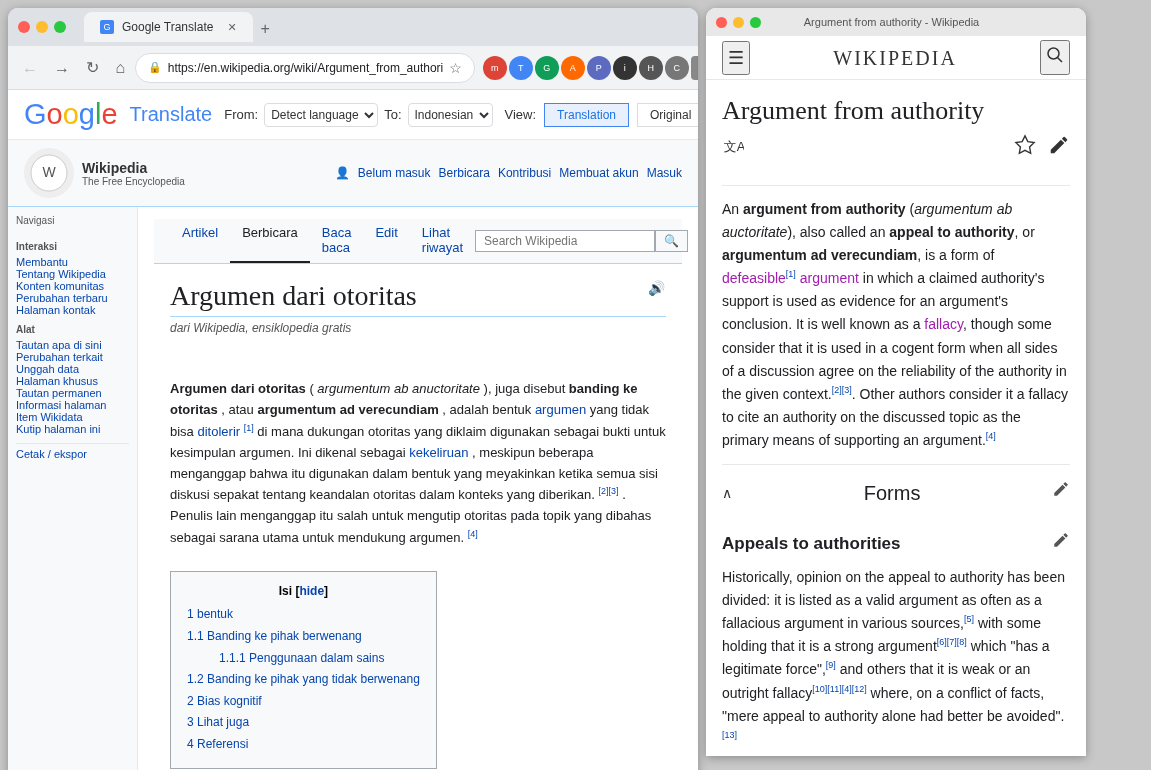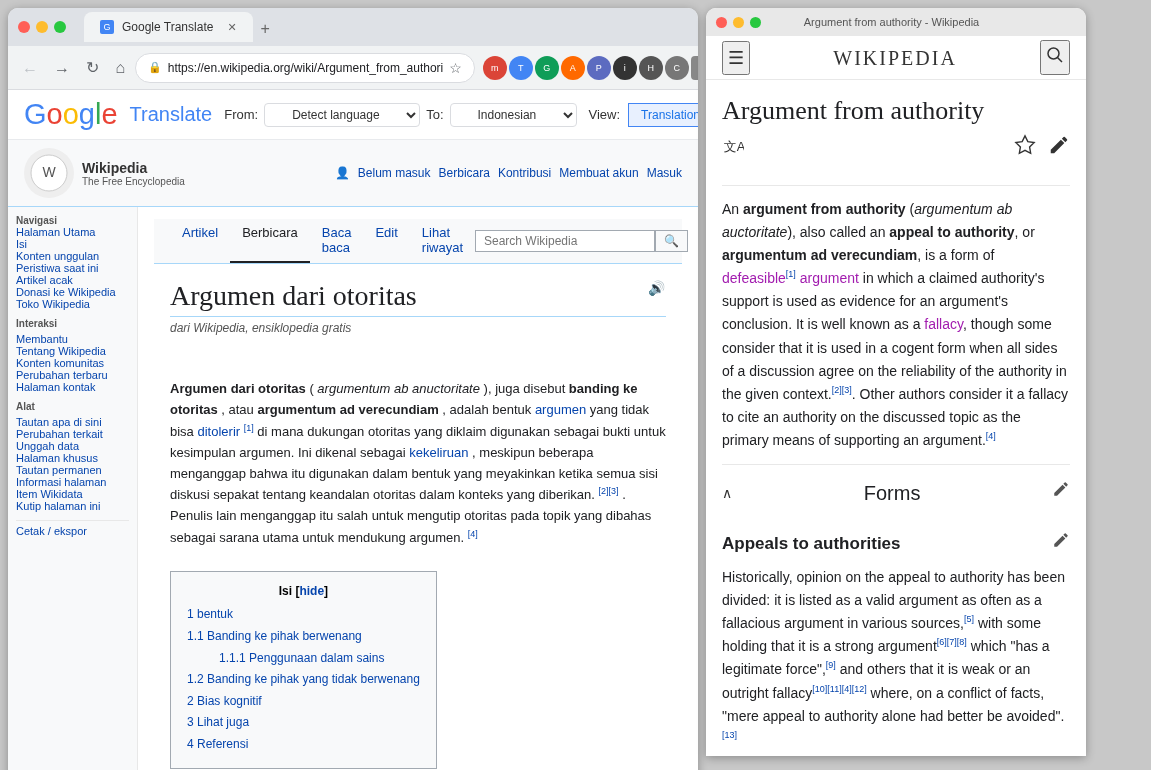--- a/index.html
+++ b/index.html
@@ -102,21 +102,21 @@
     .google-logo { font-size: 29px; font-weight: 500; }
     .google-logo span:nth-child(1) { color: #4285f4; }
     .google-logo span:nth-child(2) { color: #ea4335; }
     .google-logo span:nth-child(3) { color: #fbbc05; }
     .google-logo span:nth-child(4) { color: #4285f4; }
     .google-logo span:nth-child(5) { color: #34a853; }
     .google-logo span:nth-child(6) { color: #ea4335; }
 
     .translate-label { font-size: 20px; font-weight: 300; color: #4285f4; }
     .translate-from { display: flex; align-items: center; gap: 6px; font-size: 13px; color: #333; }
-    .translate-select { border: 1px solid #dadce0; border-radius: 4px; padding: 3px 23px; font-size: 12px; color: #333; background: white; }
+    .translate-select { border: 1px solid #dadce0; border-radius: 4px; padding: 3px 2px; font-size: 12px; color: #333; background: white; }
 
     .translate-view { display: flex; align-items: center; gap: 8px; margin-left: auto; }
     .view-label { font-size: 13px; color: #333; }
     .view-btn { padding: 4px 12px; font-size: 12px; border: 1px solid #dadce0; cursor: pointer; }
     .view-btn.active { background: #e8f0fe; color: #1a73e8; border-color: #4285f4; }
     .view-btn.inactive { background: white; color: #333; }
 
     
     .wiki-content {
       flex: 1;
@@ -327,30 +327,21 @@
       <a class="wiki-nav-link">Belum masuk</a>
       <a class="wiki-nav-link">Berbicara</a>
       <a class="wiki-nav-link">Kontribusi</a>
       <a class="wiki-nav-link">Membuat akun</a>
       <a class="wiki-nav-link">Masuk</a>
     </div>
 
     <div style="display: flex; flex: 1; overflow: hidden;">
 
       <div style="width: 130px; background: #f8f9fa; border-right: 1px solid #e8e8e8; padding: 8px; overflow-y: auto; font-size: 11px; flex-shrink: 0;">
-        <div style="font-weight: bold; font-size: 10px; color: #555; margin-bottom: 0;">Navigasi</div>
-        <div>
-          <div><a class="wiki-link">Halaman Utama</a></div>
-          <div><a class="wiki-link">Isi</a></div>
-          <div><a class="wiki-link">Konten unggulan</a></div>
-          <div><a class="wiki-link">Peristiwa saat ini</a></div>
-          <div><a class="wiki-link">Artikel acak</a></div>
-          <div><a class="wiki-link">Donasi ke Wikipedia</a></div>
-          <div><a class="wiki-link">Toko Wikipedia</a></div>
-        </div>
+        <div style="font-weight: normal; font-size: 10px; color: #555; margin-bottom: 15px;">Navigasi</div>
         <div style="font-weight: bold; font-size: 10px; color: #555; margin: 8px 0 4px;">Interaksi</div>
         <div><a class="wiki-link">Membantu</a></div>
         <div><a class="wiki-link">Tentang Wikipedia</a></div>
         <div><a class="wiki-link">Konten komunitas</a></div>
         <div><a class="wiki-link">Perubahan terbaru</a></div>
         <div><a class="wiki-link">Halaman kontak</a></div>
         <div style="font-weight: bold; font-size: 10px; color: #555; margin: 8px 0 4px;">Alat</div>
         <div><a class="wiki-link">Tautan apa di sini</a></div>
         <div><a class="wiki-link">Perubahan terkait</a></div>
         <div><a class="wiki-link">Unggah data</a></div>

